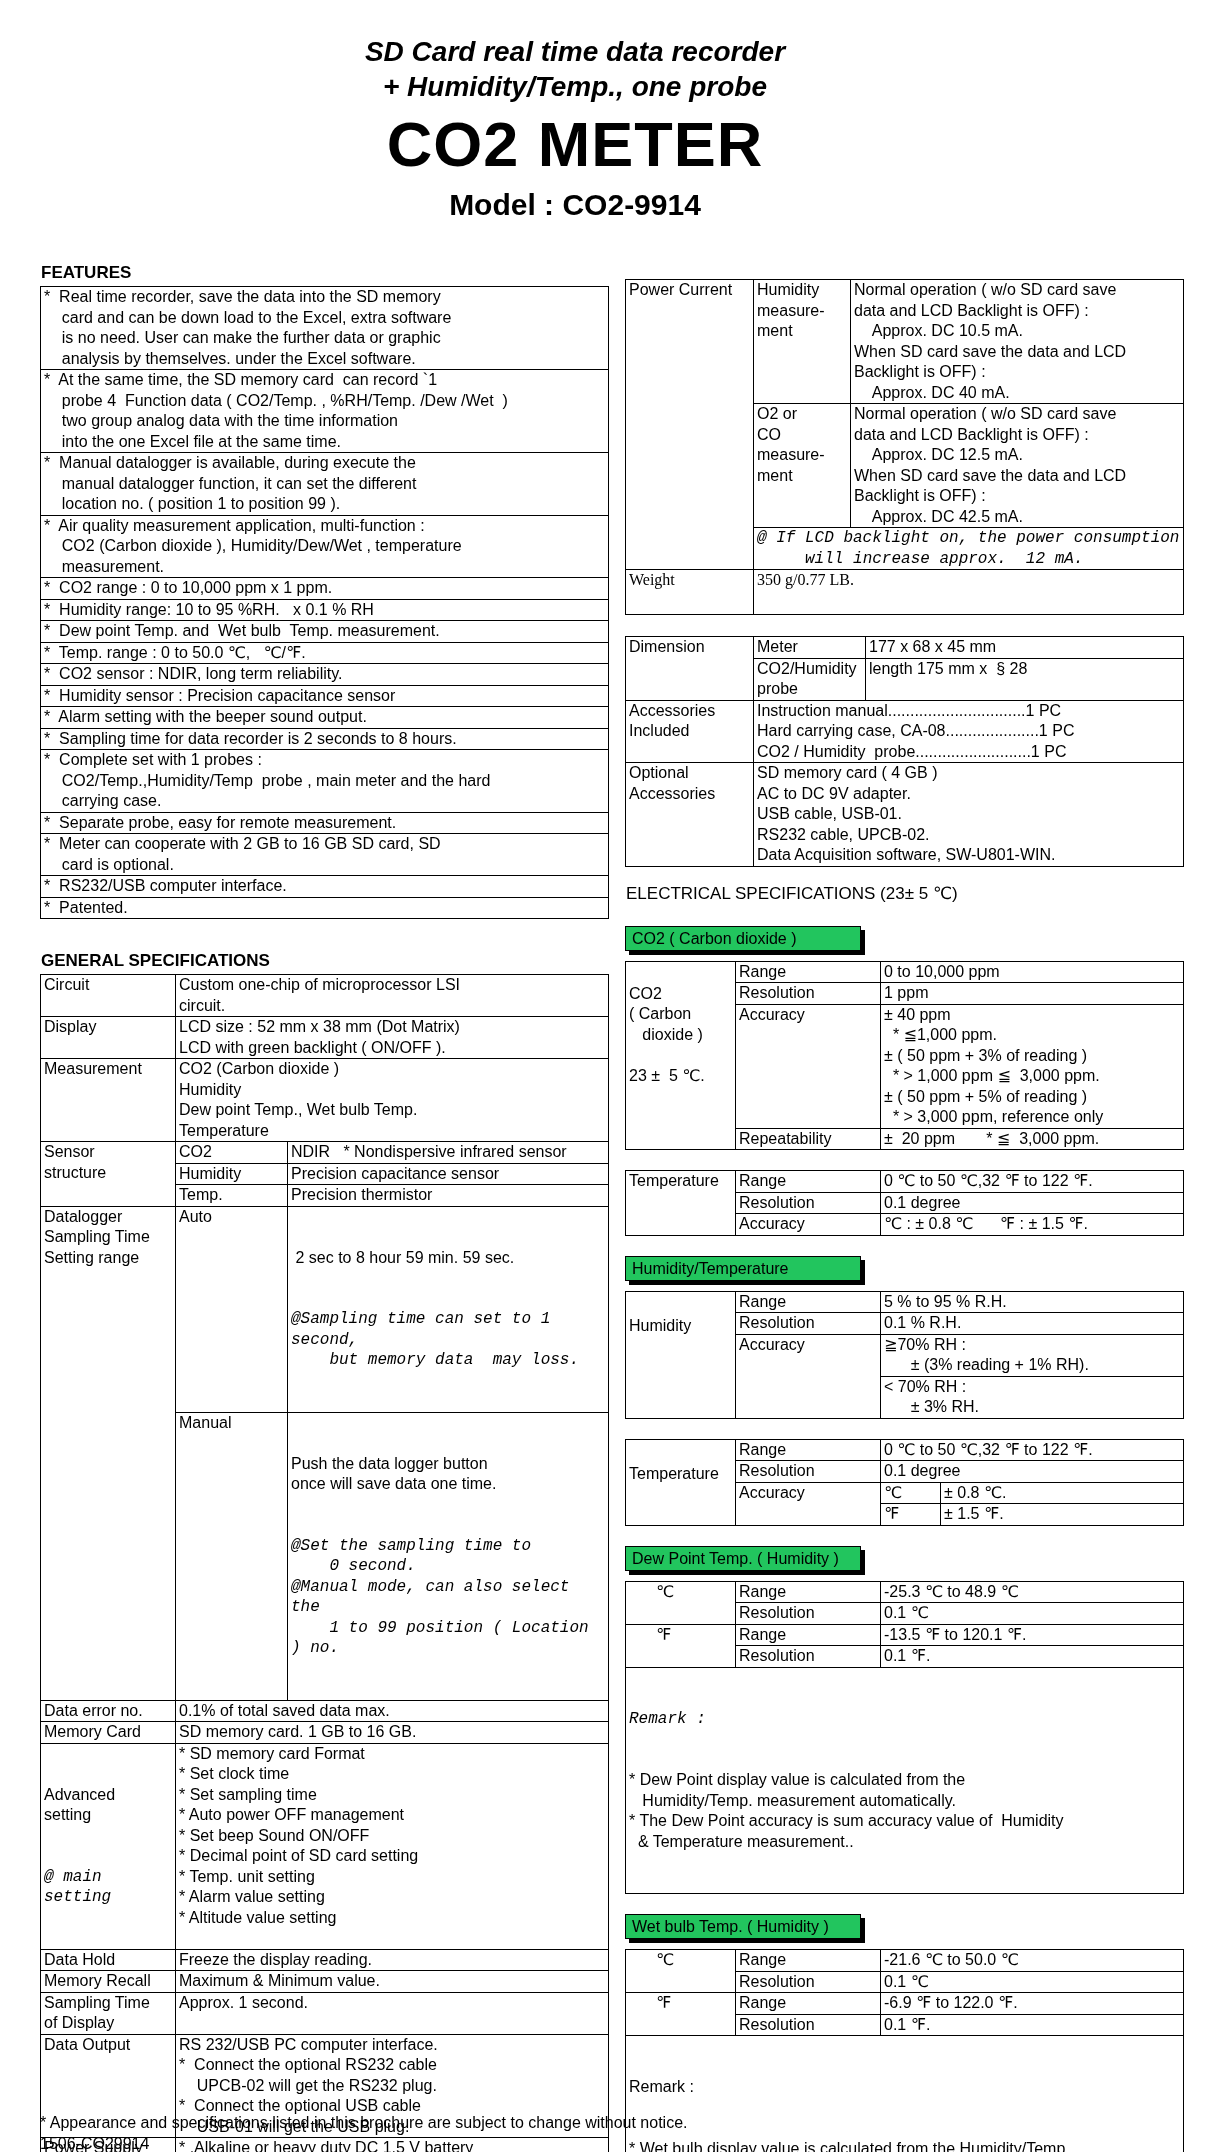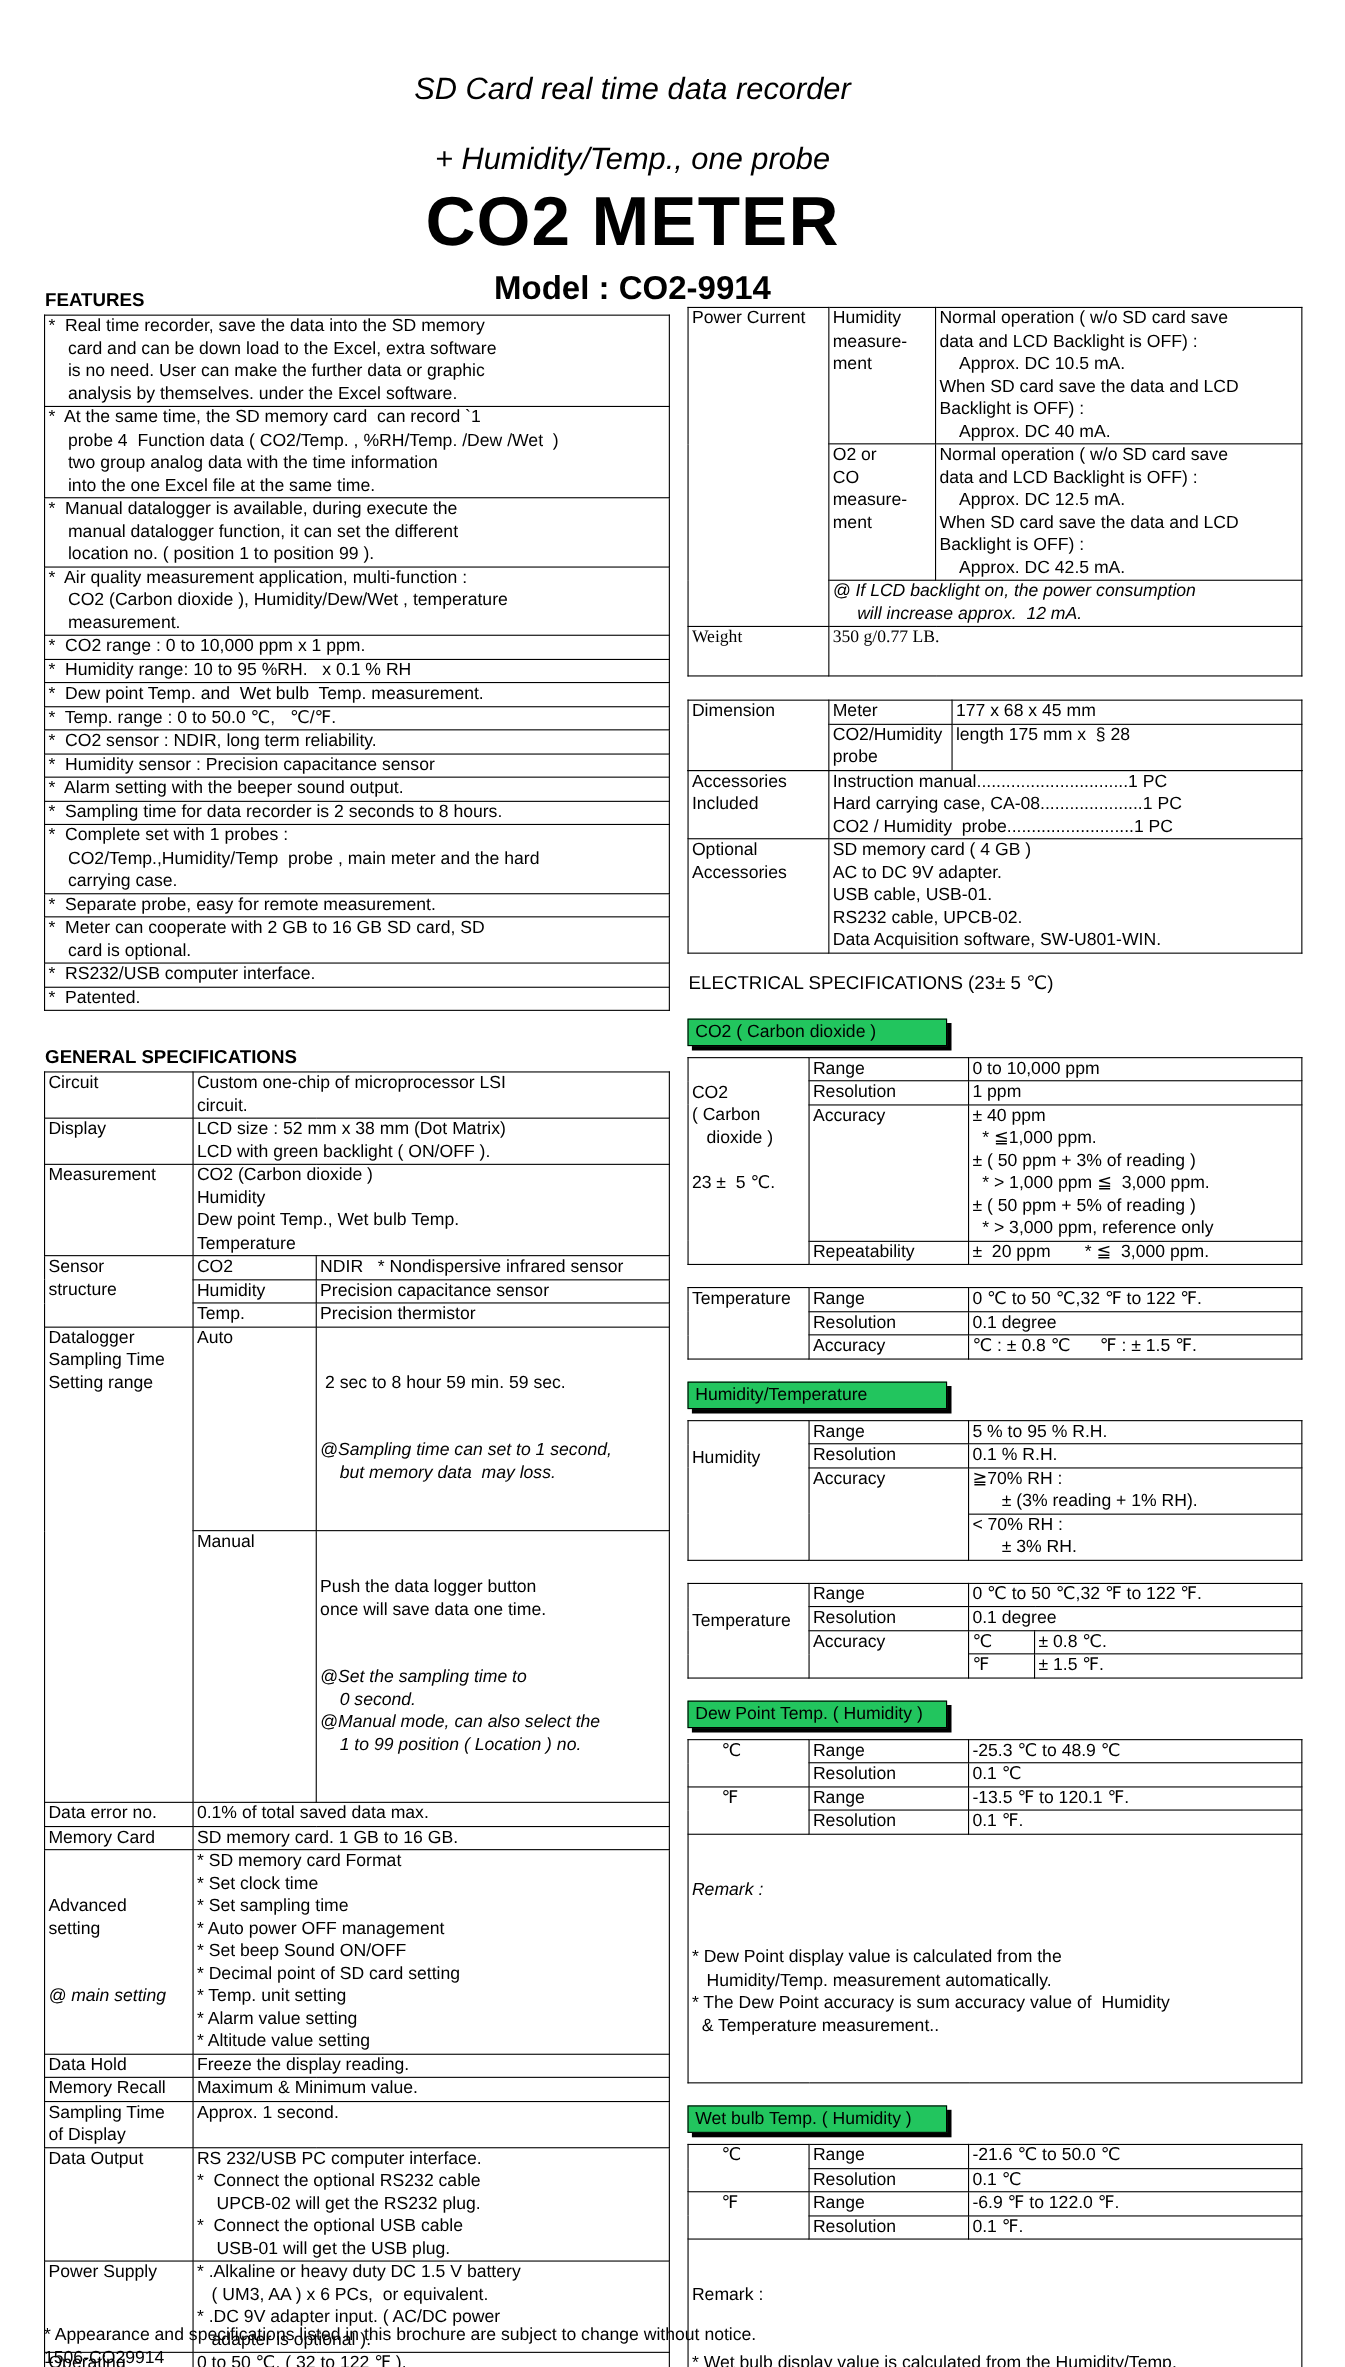--- a/index.html
+++ b/index.html
@@ -3,38 +3,38 @@
 <meta charset="utf-8">
 <style>
   html,body { margin:0; padding:0; background:#ffffff; }
   .page {
     position:relative; width:1223px; height:2152px; background:#fff; color:#000;
     font-family:"Liberation Sans","DejaVu Sans",sans-serif;
     font-size:16px; line-height:20.5px; overflow:hidden;
   }
   
   .hdr { position:absolute; top:34px; left:0; width:1150px; text-align:center; }
-  .tagline { font-size:28px; line-height:35px; font-weight:normal; font-style:italic;margin-top:29px; }
+  .tagline { font-size:28px; line-height:35px; font-weight:bold; font-style:italic; }
   .title { font-size:63px; line-height:64px; font-weight:bold; margin-top:8px; letter-spacing:1px; }
   .model { font-size:30px; line-height:34px; font-weight:bold; margin-top:12px; }
   
   .col-left  { position:absolute; left:40px;  top:262px; width:568px; }
   .col-right { position:absolute; left:625px; top:279px; width:558px; }
   .sec-heading { font-weight:bold; font-size:17px; line-height:21px; margin:0 0 3px 1px; }
   .gs { margin-top:31px; }
   .el-heading { font-weight:normal; font-size:17px; line-height:21px; margin:14px 0 2px 1px; }
   
   .tbl { border-collapse:collapse; table-layout:fixed; width:100%; }
   .tbl td {
     border:1px solid #000; padding:0 3px; vertical-align:top;
     white-space:pre-wrap; overflow:hidden;
   }
   .blk { margin-bottom:21px; }
   .joined { margin-top:-1px; margin-bottom:16px; }
-  .it { font-style:italic; }
+  .it { font-style:italic;font-family:Liberation Mono, monospace; }
   .tbl td.pt22 { padding-top:22px; }
   .tbl td.pt24 { padding-top:24px; }
   .tbl td.cunit { padding-left:30px; }
   .tbl tr.h44 td { height:44px;font-family:Liberation Serif, serif; }
   .tbl td.h140 { height:140px; }
   
   .tab {
     display:inline-block; min-width:222px; border:1px solid #000; background:#22c55e;
     box-shadow:4px 4px 0 0 #000; padding:1px 6px; margin:20px 4px 10px 0;
     line-height:21px;

